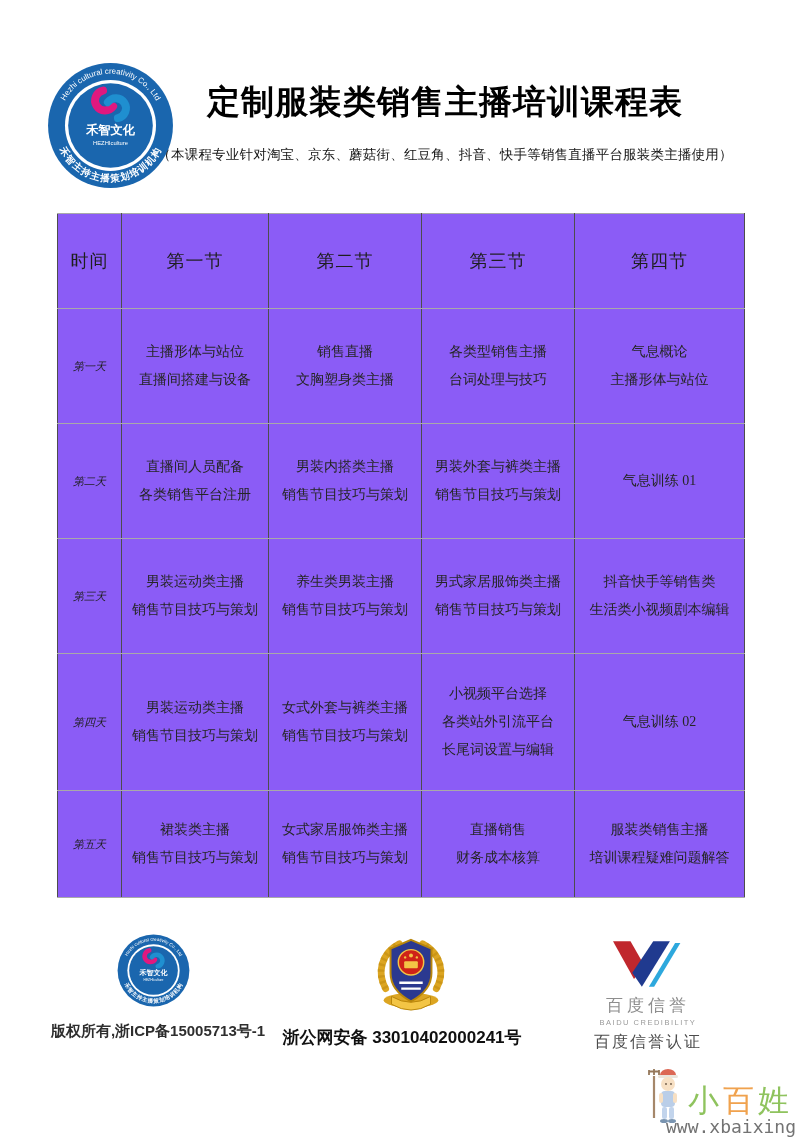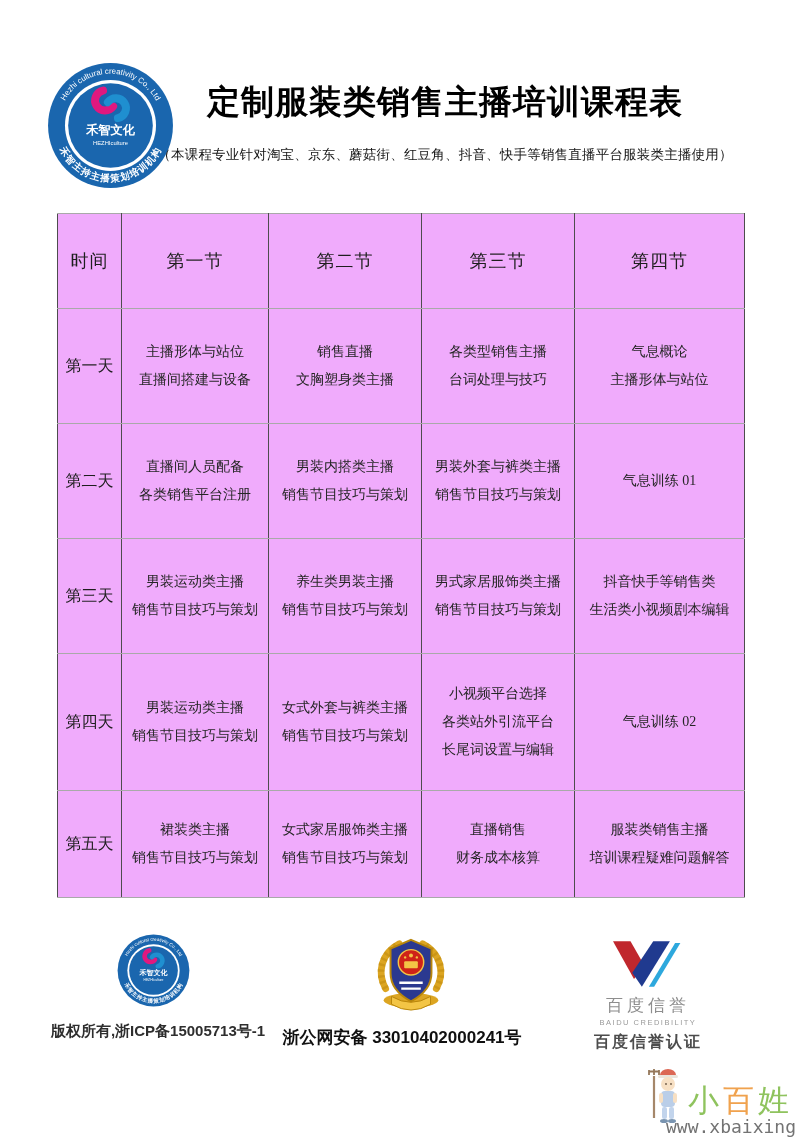--- a/index.html
+++ b/index.html
@@ -20,49 +20,49 @@
   .page-subtitle { margin-top:24px; font-size:13.5px; color:#141414; letter-spacing:0.2px; white-space:nowrap; }
 
   
   table.course {
     position:absolute; left:57px; top:213px; width:687px;
     border-collapse:collapse; table-layout:fixed;
   }
   table.course th, table.course td {
     border-top:1px solid #a9a9a9; border-bottom:1px solid #a9a9a9;
     border-left:1px solid #4d4d4d; border-right:1px solid #4d4d4d;
-    text-align:center; vertical-align:middle; padding:0; background:#f0abfc;
+    text-align:center; vertical-align:middle; padding:0; background:#8b5cf6;
   }
   thead tr { height:95px; }
   tbody tr:nth-child(1) { height:115px; }
   tbody tr:nth-child(2) { height:115px; }
   tbody tr:nth-child(3) { height:115px; }
   tbody tr:nth-child(4) { height:137px; }
   tbody tr:nth-child(5) { height:107px; }
   table.course th { font-size:18px; font-weight:normal; color:#1e1e1e; letter-spacing:1px; }
-  td.time-cell { font-size:16px; color:#1e1e1e; }
+  td.time-cell { font-size:11px; color:#1e1e1e;font-style:italic; }
   td.course-cell { font-size:14px; }
   .cell-line { margin:12px 0; line-height:16px; white-space:nowrap; color:#262626; }
 
   
   .sans { font-family:"Liberation Sans", sans-serif; }
   .copyright-text {
     position:absolute; left:38px; top:1022px; width:240px; text-align:center;
     font-size:15px; font-weight:bold; color:#2e2e2e;
   }
   .police-badge { position:absolute; left:372px; top:931px; width:78px; height:86px; }
   .police-text {
     position:absolute; left:268px; top:1026px; width:268px; text-align:center;
     font-size:17px; font-weight:bold; color:#101010;
   }
   .baidu-block { position:absolute; left:568px; top:936px; width:160px; text-align:center; }
   .baidu-v { width:92px; height:56px; display:block; margin:0 auto; }
   .baidu-cn { margin-top:2px; font-size:17px; color:#8e8e8e; letter-spacing:4px; }
   .baidu-en { margin-top:1px; font-size:7.5px; color:#9a9a9a; letter-spacing:1.5px; }
-  .baidu-cert { margin-top:5px; font-size:16px; font-weight:bold; color:#4c4c4c; letter-spacing:2px; }
+  .baidu-cert { margin-top:5px; font-size:16px; font-weight:normal; color:#4c4c4c; letter-spacing:2px; }
 
   
   .watermark { position:absolute; left:646px; top:1066px; width:152px; }
   .wm-row { display:flex; align-items:flex-end; }
   .wm-figure { width:42px; height:58px; flex:0 0 auto; opacity:0.9; }
   .wm-text {
     font-family:"Liberation Sans", sans-serif; font-weight:normal;
     font-size:31px; letter-spacing:4px; line-height:1; padding-bottom:8px; white-space:nowrap;
   }
   .wm-url {

